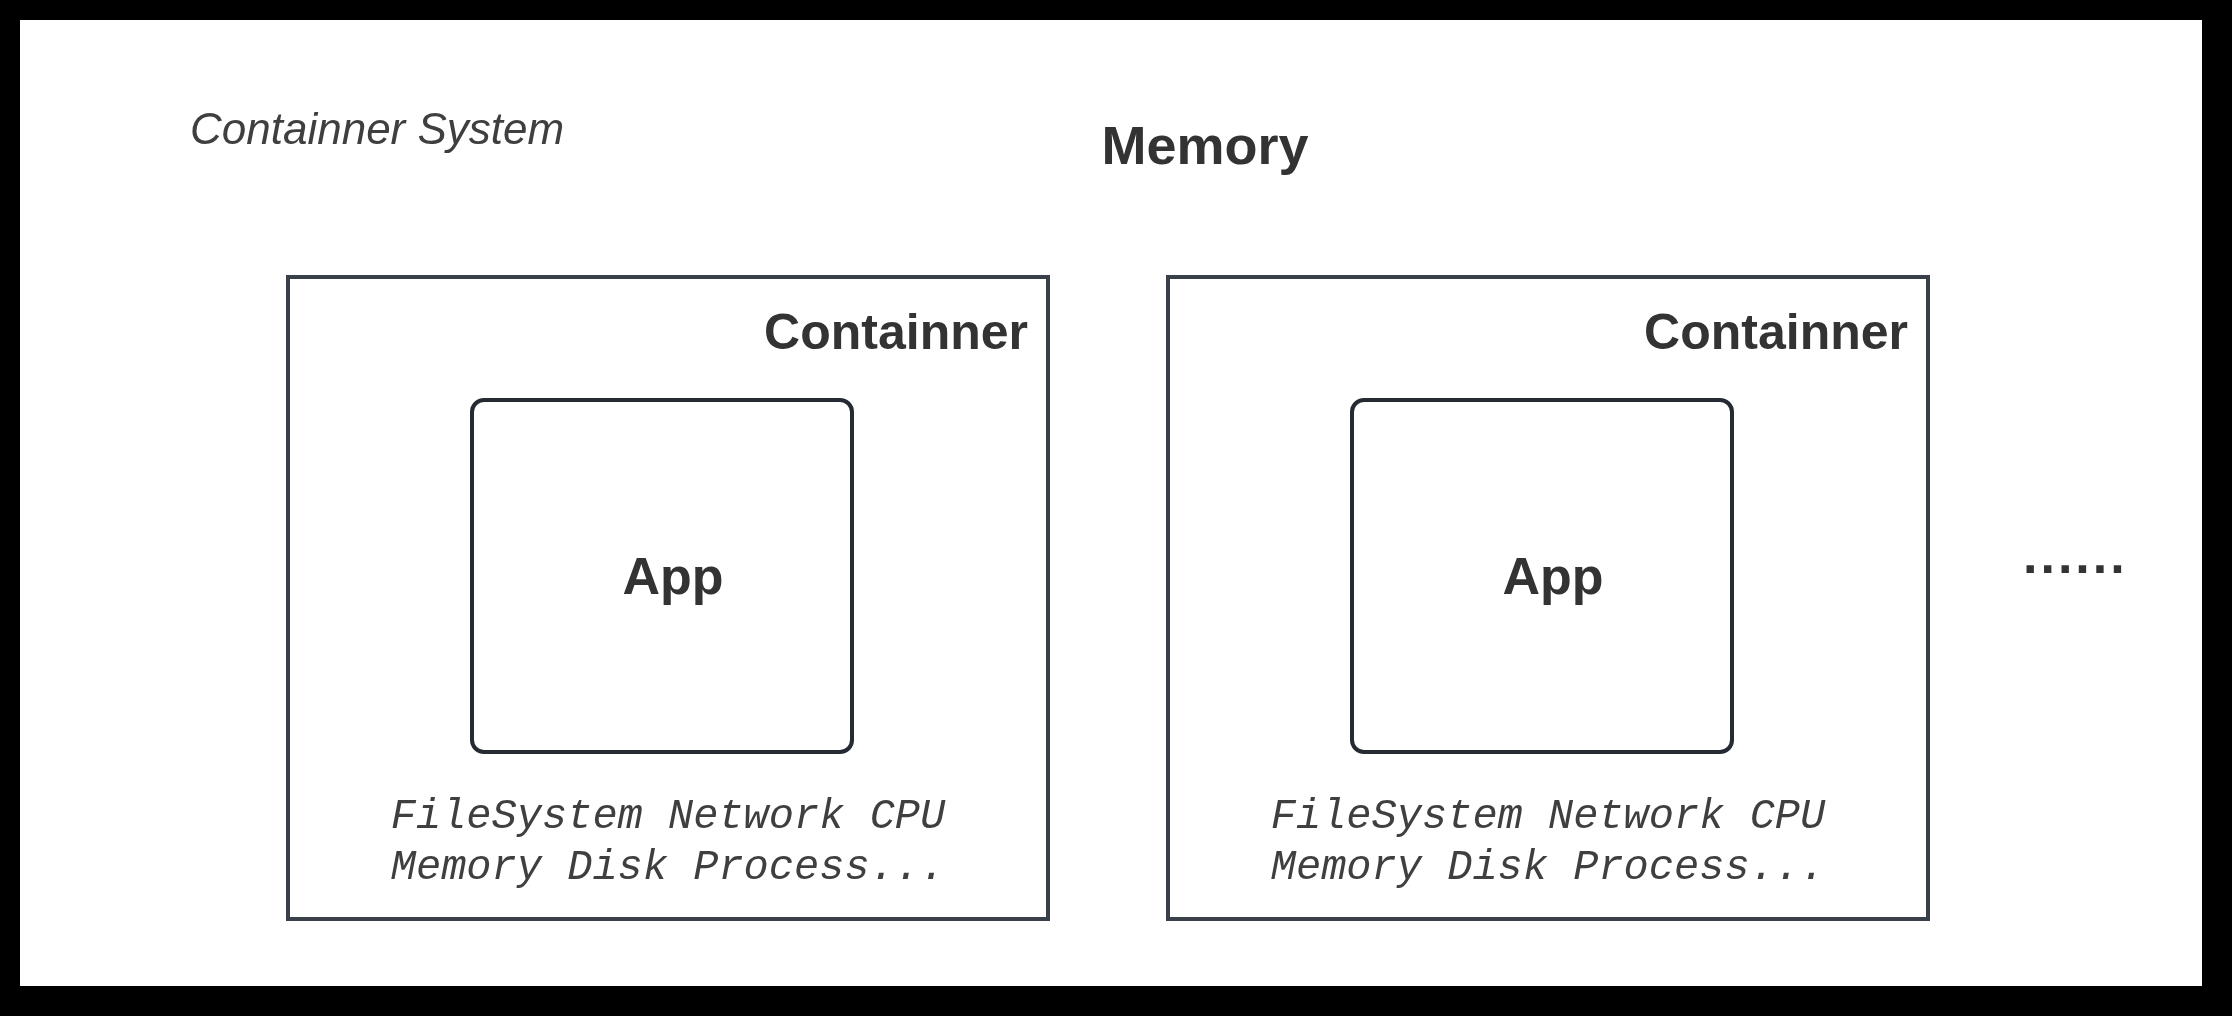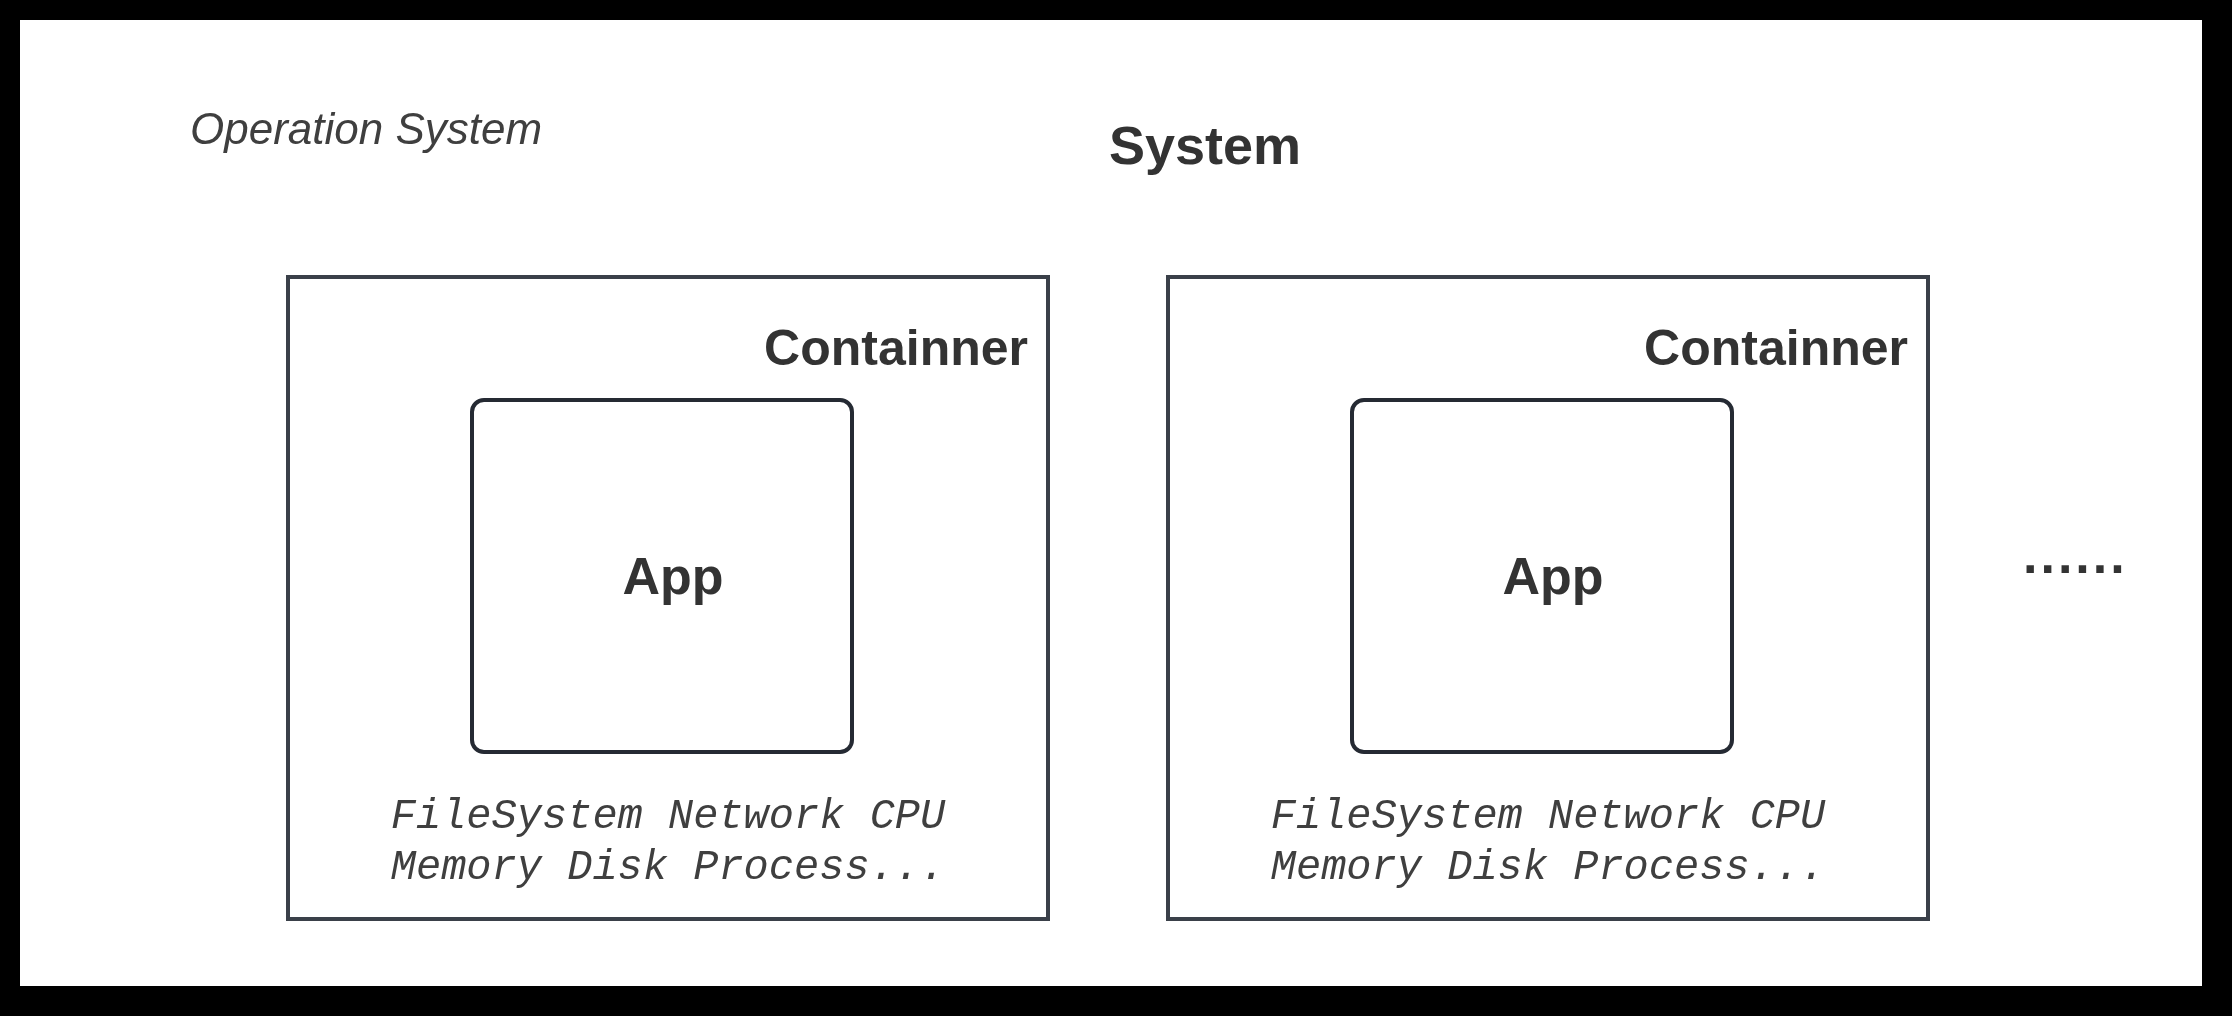--- a/index.html
+++ b/index.html
@@ -68,21 +68,21 @@
     border: 4px solid #3a4049;
     background: #ffffff;
     box-sizing: border-box;
   }
   #container-1 { left: 266px; }
   #container-2 { left: 1146px; }
 
   .container-label {
     position: absolute;
     right: 18px;
-    top: 40px;
+    top: 24px;
     font-size: 50px;
     font-weight: bold;
     color: #333333;
     white-space: nowrap;
   }
 
   
   .app-box {
     position: absolute;
     left: 180px;
@@ -133,23 +133,23 @@
     color: #333333;
     white-space: nowrap;
   }
 </style>
 </head>
 <body>
 
 <div id="frame">
   <div id="canvas">
 
-    <div id="os-label">Operation System</div>
+    <div id="os-label">Containner System</div>
 
-    <div id="server-title">System</div>
+    <div id="server-title">Memory</div>
 
     <div id="container-1" class="container-box">
       <div class="container-label">Containner</div>
       <div class="app-box">
         <span class="app-label">App</span>
       </div>
       <div class="resources">
         <span class="line">FileSystem Network CPU</span>
         <span class="line">Memory Disk Process...</span>
       </div>

